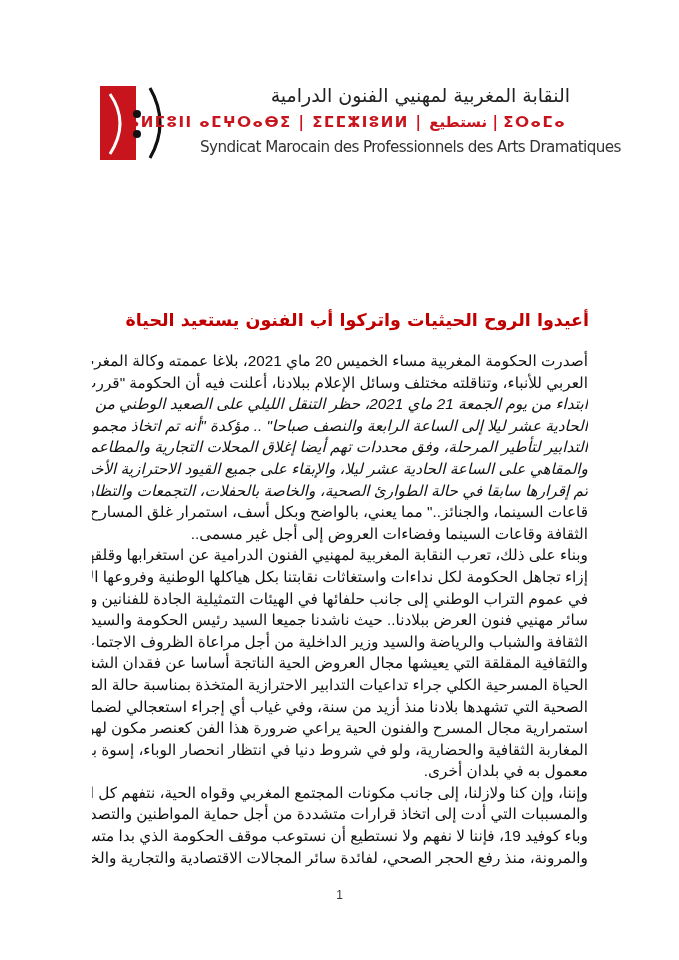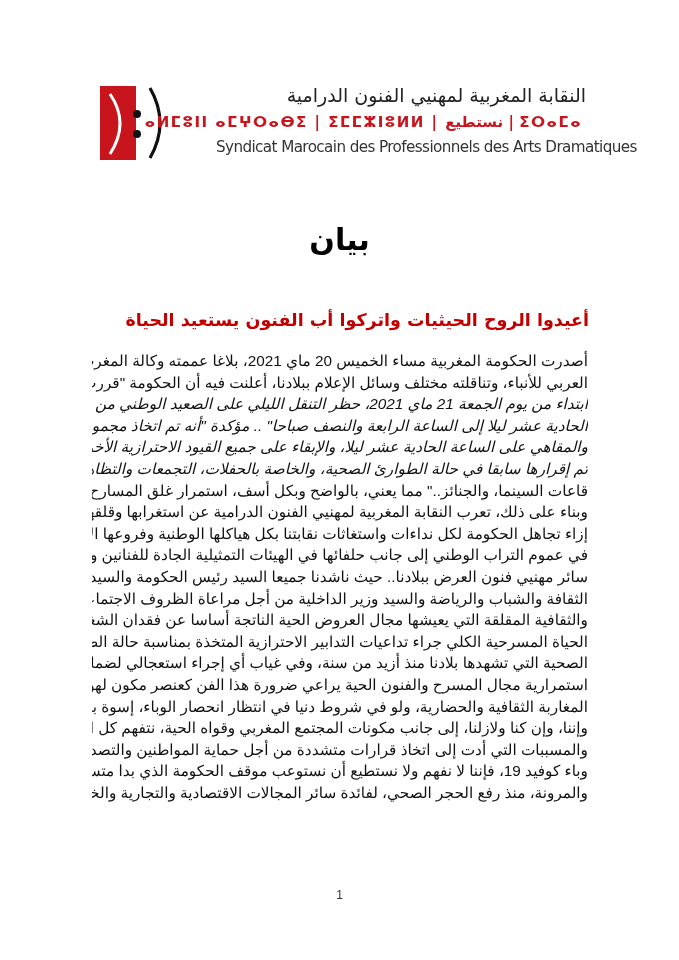--- a/index.html
+++ b/index.html
@@ -39,21 +39,21 @@
     .logo-red {
       position: absolute;
       left: 4px;
       top: 4px;
       width: 36px;
       height: 74px;
       background: #c8141c;
     }
     .logo-text {
       position: absolute;
-      left: 72px;
+      left: 56px;
       top: 0;
       width: 418px;
       height: 82px;
     }
     .logo-ar {
       position: absolute;
       right: 0;
       top: 2px;
       font-size: 19px;
       color: #222222;
@@ -154,41 +154,43 @@
         <path d="M54 6 Q74 41 54 76" stroke="#111111" stroke-width="3.2" fill="none"></path>
       </svg>
     </div>
     <div class="logo-text">
       <div class="logo-ar">النقابة المغربية لمهنيي الفنون الدرامية</div>
       <div class="logo-tfng">ⴰⵍⵎⵓⵏⵏ ⴰⵎⵖⵔⴰⴱⵉ | ⵉⵎⵎⵣⵏⵓⵍⵍ | نستطيع | ⵉⵔⴰⵎⴰ</div>
       <div class="logo-fr">Syndicat Marocain des Professionnels des Arts Dramatiques</div>
     </div>
   </div>
 
-  <div class="doc-title">بيان</div>
   <div class="doc-subtitle">أعيدوا الروح الحيثيات واتركوا أب الفنون يستعيد الحياة</div>
 
   <div class="body-text">
     <span class="line">أصدرت الحكومة المغربية مساء الخميس 20 ماي 2021، بلاغا عممته وكالة المغرب</span>
     <span class="line">العربي للأنباء، وتناقلته مختلف وسائل الإعلام ببلادنا، أعلنت فيه أن الحكومة "قررت،</span>
     <span class="line italic">ابتداء من يوم الجمعة 21 ماي 2021، حظر التنقل الليلي على الصعيد الوطني من الساعة</span>
     <span class="line italic">الحادية عشر ليلا إلى الساعة الرابعة والنصف صباحا" .. مؤكدة "أنه تم اتخاذ مجموعة من</span>
+    <span class="line italic">التدابير لتأطير المرحلة، وفق محددات تهم أيضا إغلاق المحلات التجارية والمطاعم</span>
     <span class="line italic">والمقاهي على الساعة الحادية عشر ليلا، والإبقاء على جميع القيود الاحترازية الأخرى التي</span>
     <span class="line italic">تم إقرارها سابقا في حالة الطوارئ الصحية، والخاصة بالحفلات، التجمعات والتظاهرات،</span>
     <span class="line">قاعات السينما، والجنائز.." مما يعني، بالواضح وبكل أسف، استمرار غلق المسارح ودور</span>
+    <span class="line">الثقافة وقاعات السينما وفضاءات العروض إلى أجل غير مسمى..</span>
     <span class="line">وبناء على ذلك، تعرب النقابة المغربية لمهنيي الفنون الدرامية عن استغرابها وقلقها الشديدين</span>
     <span class="line">إزاء تجاهل الحكومة لكل نداءات واستغاثات نقابتنا بكل هياكلها الوطنية وفروعها الإقليمية</span>
     <span class="line">في عموم التراب الوطني إلى جانب حلفائها في الهيئات التمثيلية الجادة للفنانين ومن ورائها</span>
     <span class="line">سائر مهنيي فنون العرض ببلادنا.. حيث ناشدنا جميعا السيد رئيس الحكومة والسيد وزير</span>
     <span class="line">الثقافة والشباب والرياضة والسيد وزير الداخلية من أجل مراعاة الظروف الاجتماعية</span>
     <span class="line">والثقافية المقلقة التي يعيشها مجال العروض الحية الناتجة أساسا عن فقدان الشغل إثر توقف</span>
     <span class="line">الحياة المسرحية الكلي جراء تداعيات التدابير الاحترازية المتخذة بمناسبة حالة الطوارئ</span>
     <span class="line">الصحية التي تشهدها بلادنا منذ أزيد من سنة، وفي غياب أي إجراء استعجالي لضمان</span>
     <span class="line">استمرارية مجال المسرح والفنون الحية يراعي ضرورة هذا الفن كعنصر مكون لهوية</span>
     <span class="line">المغاربة الثقافية والحضارية، ولو في شروط دنيا في انتظار انحصار الوباء، إسوة بما هو</span>
+    <span class="line">معمول به في بلدان أخرى.</span>
     <span class="line">وإننا، وإن كنا ولازلنا، إلى جانب مكونات المجتمع المغربي وقواه الحية، نتفهم كل الحيثيات</span>
     <span class="line">والمسببات التي أدت إلى اتخاذ قرارات متشددة من أجل حماية المواطنين والتصدي لتفشي</span>
     <span class="line">وباء كوفيد 19، فإننا لا نفهم ولا نستطيع أن نستوعب موقف الحكومة الذي بدا متسما بالليونة</span>
     <span class="line">والمرونة، منذ رفع الحجر الصحي، لفائدة سائر المجالات الاقتصادية والتجارية والخدماتية</span>
   </div>
 
   <div class="page-number">1</div>
 
 </div>
 

